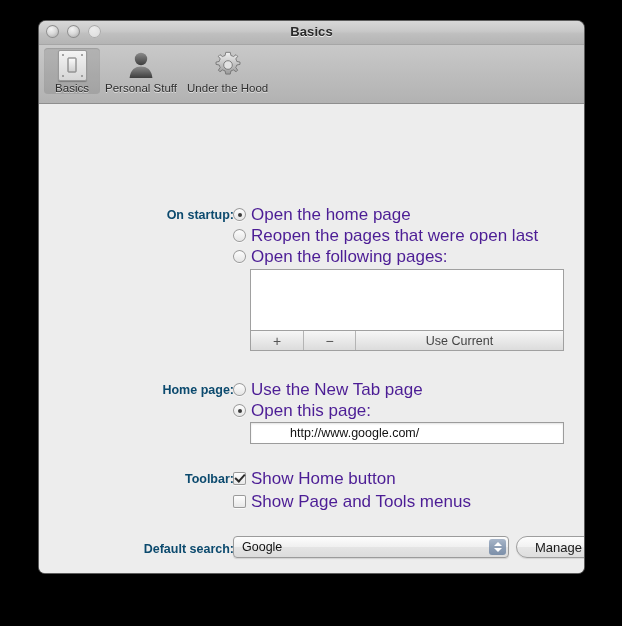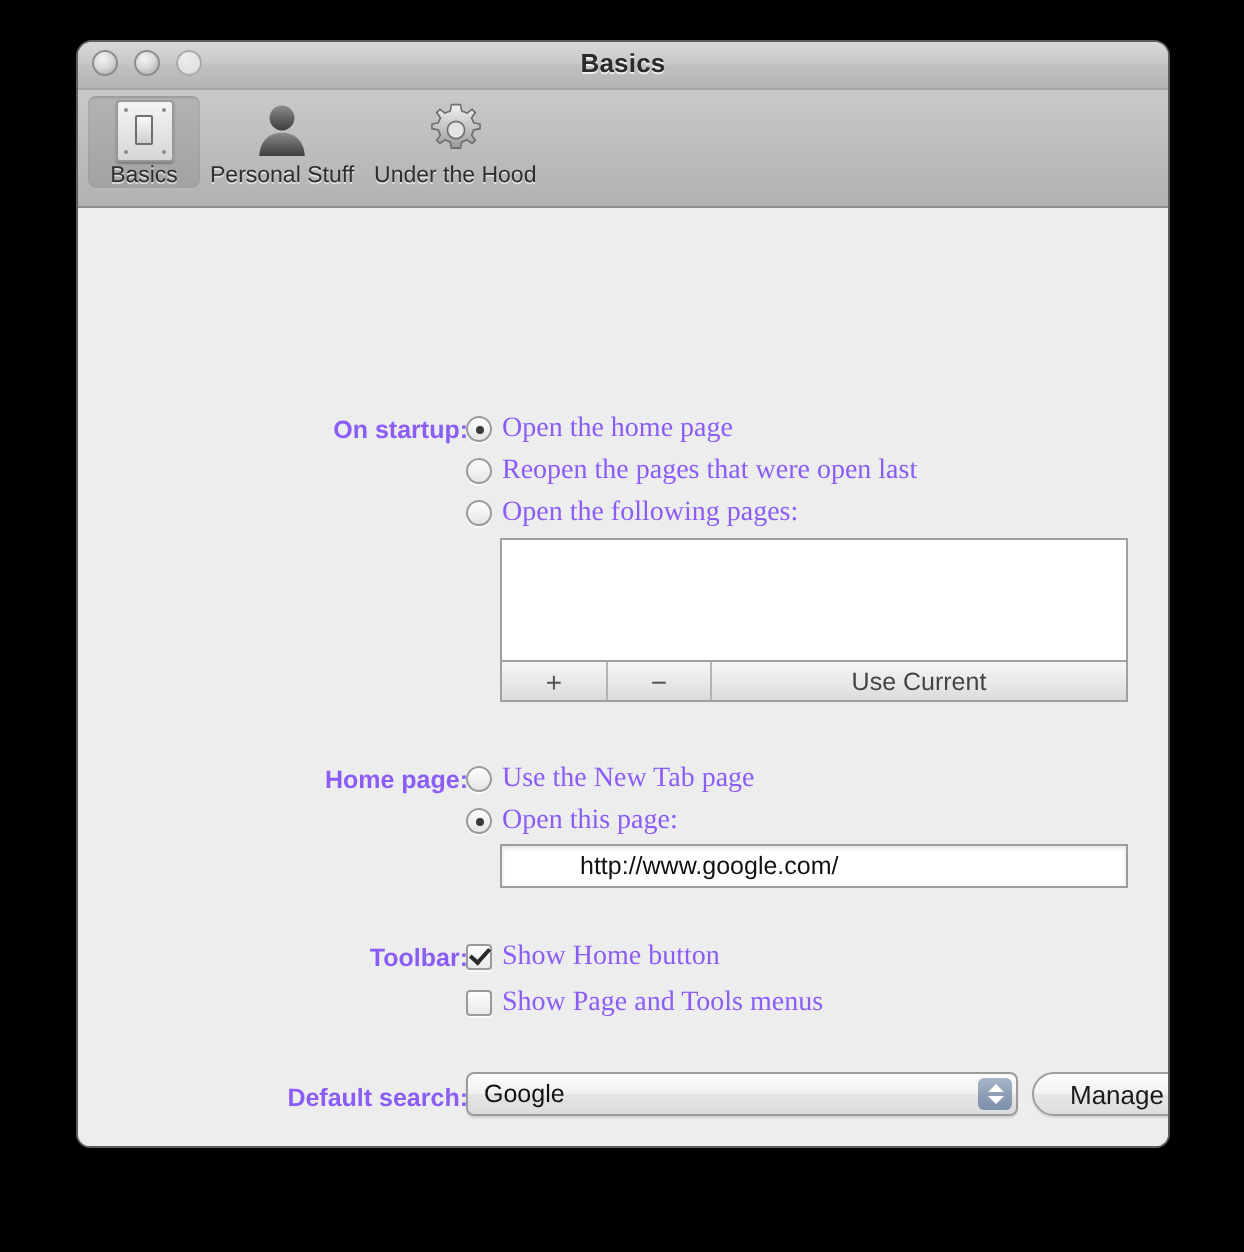--- a/index.html
+++ b/index.html
@@ -142,21 +142,21 @@
   
   .content {
     position: relative;
     background: #ededed;
     height: 469px;
     padding: 0;
   }
   .flabel {
     font-size: 12.5px;
     font-weight: bold;
-    color: #8b5cf6;
+    color: #0c4a6e;
     text-align: right;
     white-space: nowrap;
   }
 
   
   .opt {
     display: flex;
     align-items: center;
     height: 19px;
     cursor: default;
@@ -173,24 +173,23 @@
   .radio.on::after {
     content: "";
     position: absolute;
     left: 50%; top: 50%;
     transform: translate(-50%,-50%);
     width: 4px; height: 4px;
     border-radius: 50%;
     background: #3a3a3a;
   }
   .opt-label {
-    font-size: 14px;
-    color: #8b5cf6;
+    font-size: 17px;
+    color: #4c1d95;
     white-space: nowrap;
-    font-family: Liberation Serif, serif;
   }
 
   
   .check {
     width: 13px; height: 13px;
     border-radius: 2px;
     background: linear-gradient(to bottom, #ffffff 0%, #f2f2f2 55%, #e6e6e6 100%);
     box-shadow: inset 0 0 0 1px #9a9a9a, 0 1px 0 rgba(255,255,255,0.7);
     position: relative;
     flex: none;

